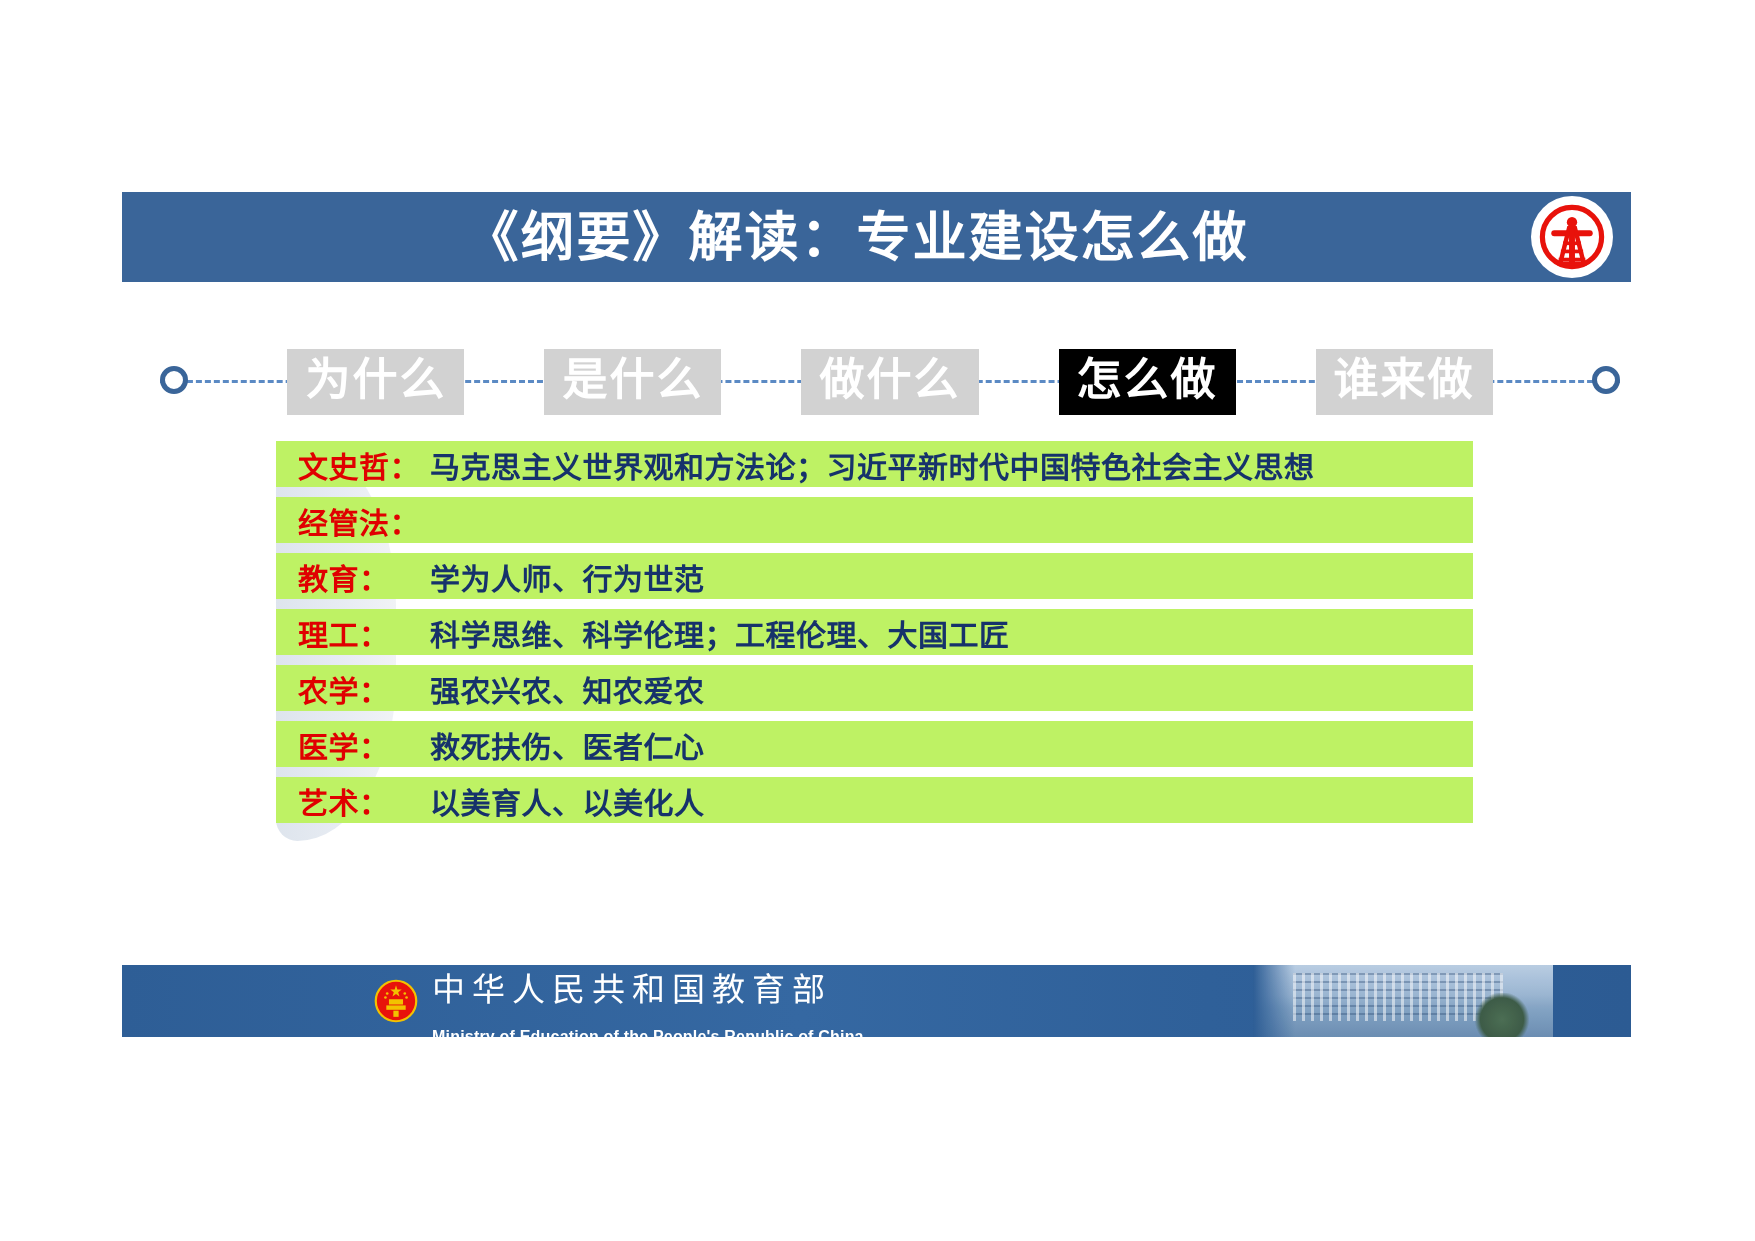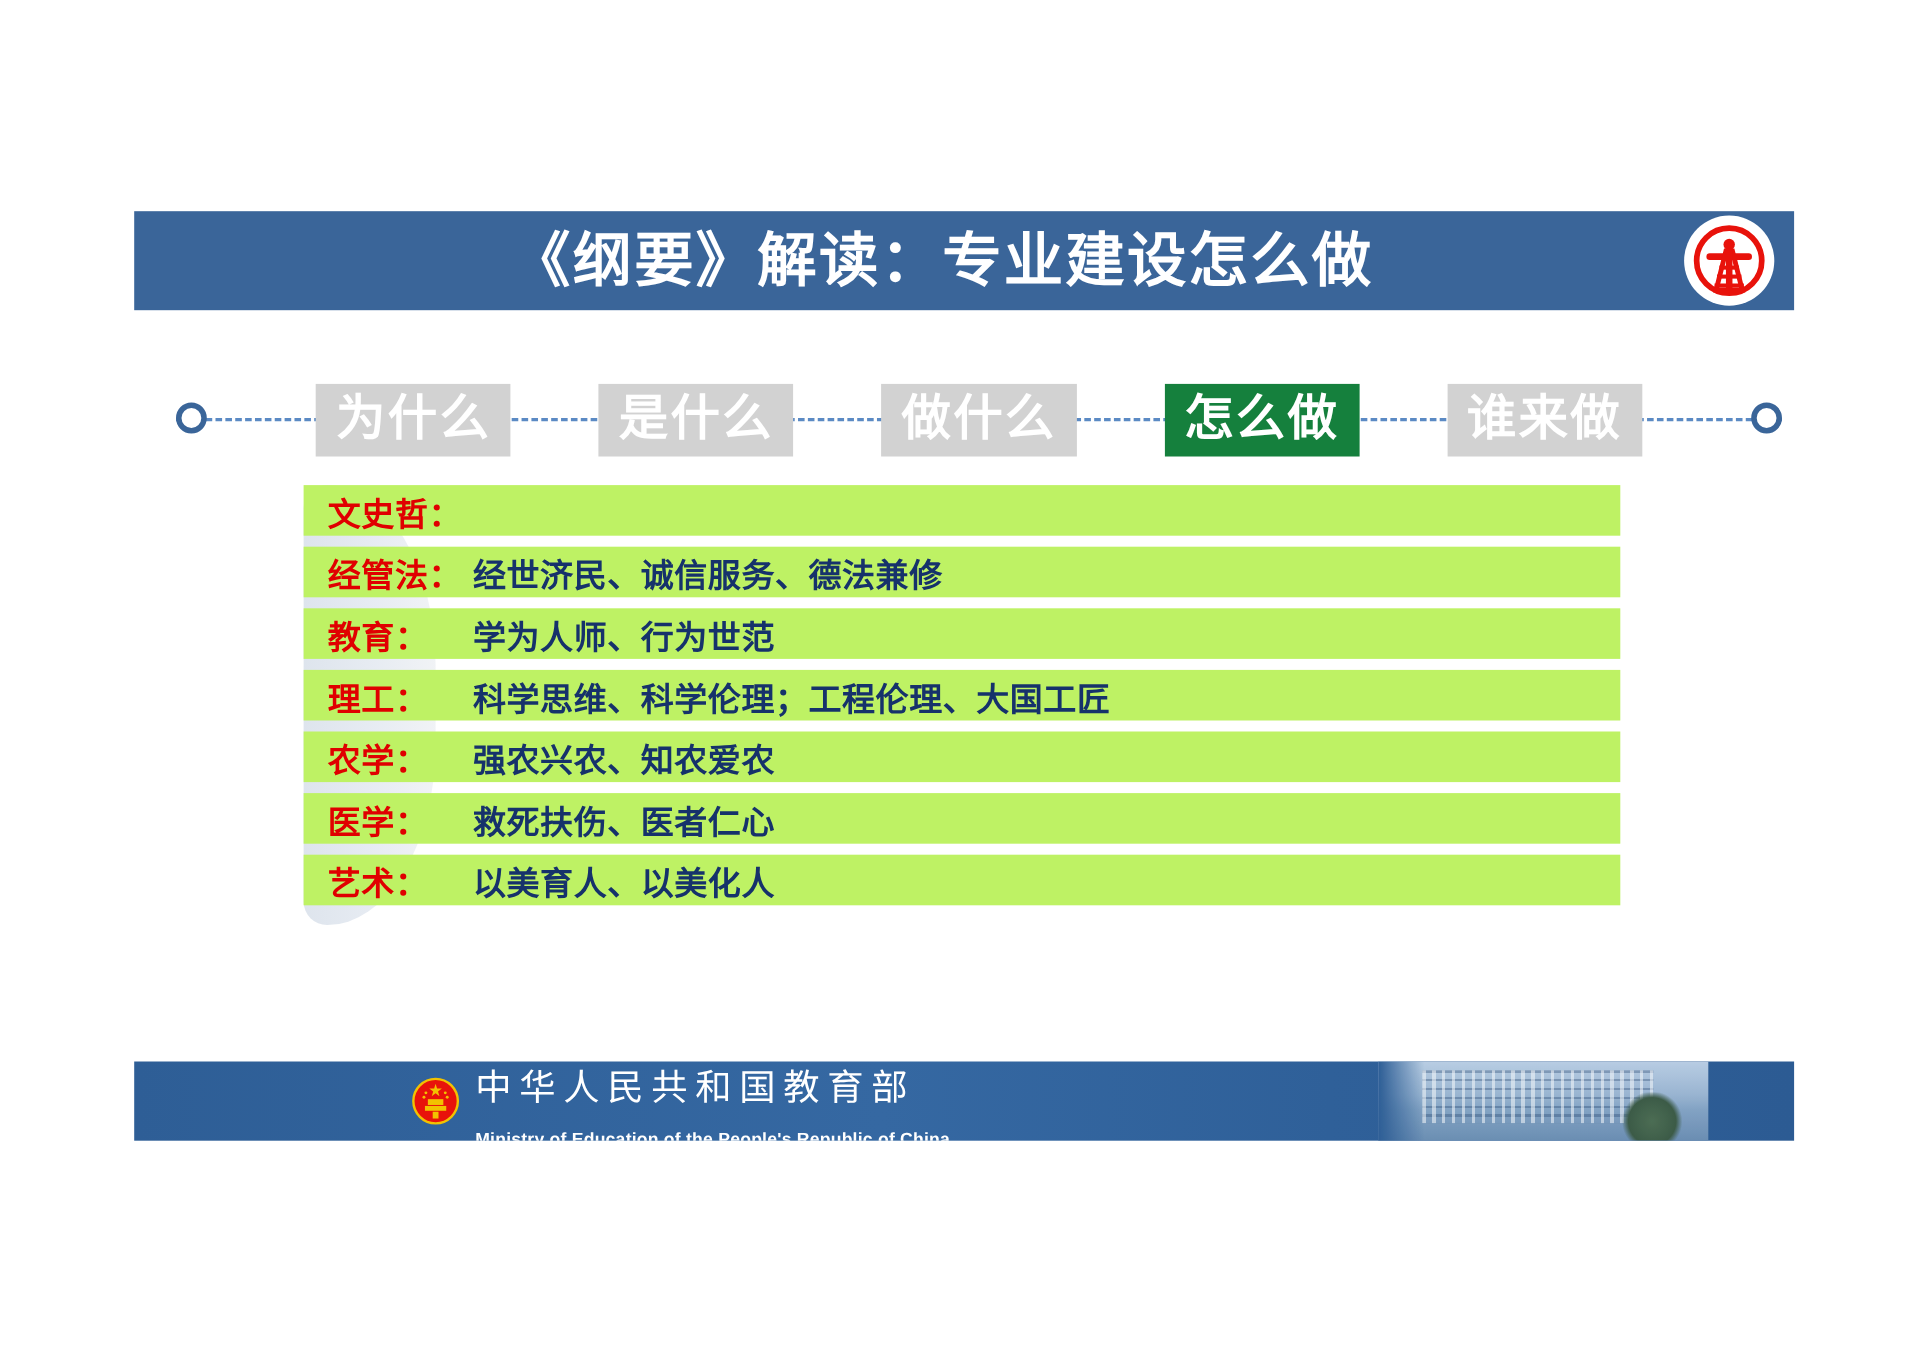--- a/index.html
+++ b/index.html
@@ -105,21 +105,21 @@
     color: #ffffff;
     font-size: 45px;
     font-weight: bold;
     letter-spacing: 2px;
     padding: 6px 18px 10px 18px;
     line-height: 1.12;
     white-space: nowrap;
     user-select: none;
   }
   .nav-tab.active {
-    background: #15803d;
+    background: #000000;
     color: #ffffff;
   }
 
   
   #content-panel {
     position: absolute;
     left: 276px;
     top: 441px;
     width: 1197px;
     height: 400px;
@@ -283,27 +283,27 @@
   </div>
 
   <div id="content-panel">
     <div id="panel-lobe"></div>
 
     <div id="row-list">
 
       <div class="row">
         <div class="row-inner">
           <span class="row-label wide">文史哲：</span>
+          <span class="row-text">马克思主义世界观和方法论；习近平新时代中国特色社会主义思想</span>
         </div>
       </div>
 
       <div class="row">
         <div class="row-inner">
           <span class="row-label wide">经管法：</span>
-          <span class="row-text">经世济民、诚信服务、德法兼修</span>
         </div>
       </div>
 
       <div class="row">
         <div class="row-inner">
           <span class="row-label wide">教育：</span>
           <span class="row-text">学为人师、行为世范</span>
         </div>
       </div>
 

